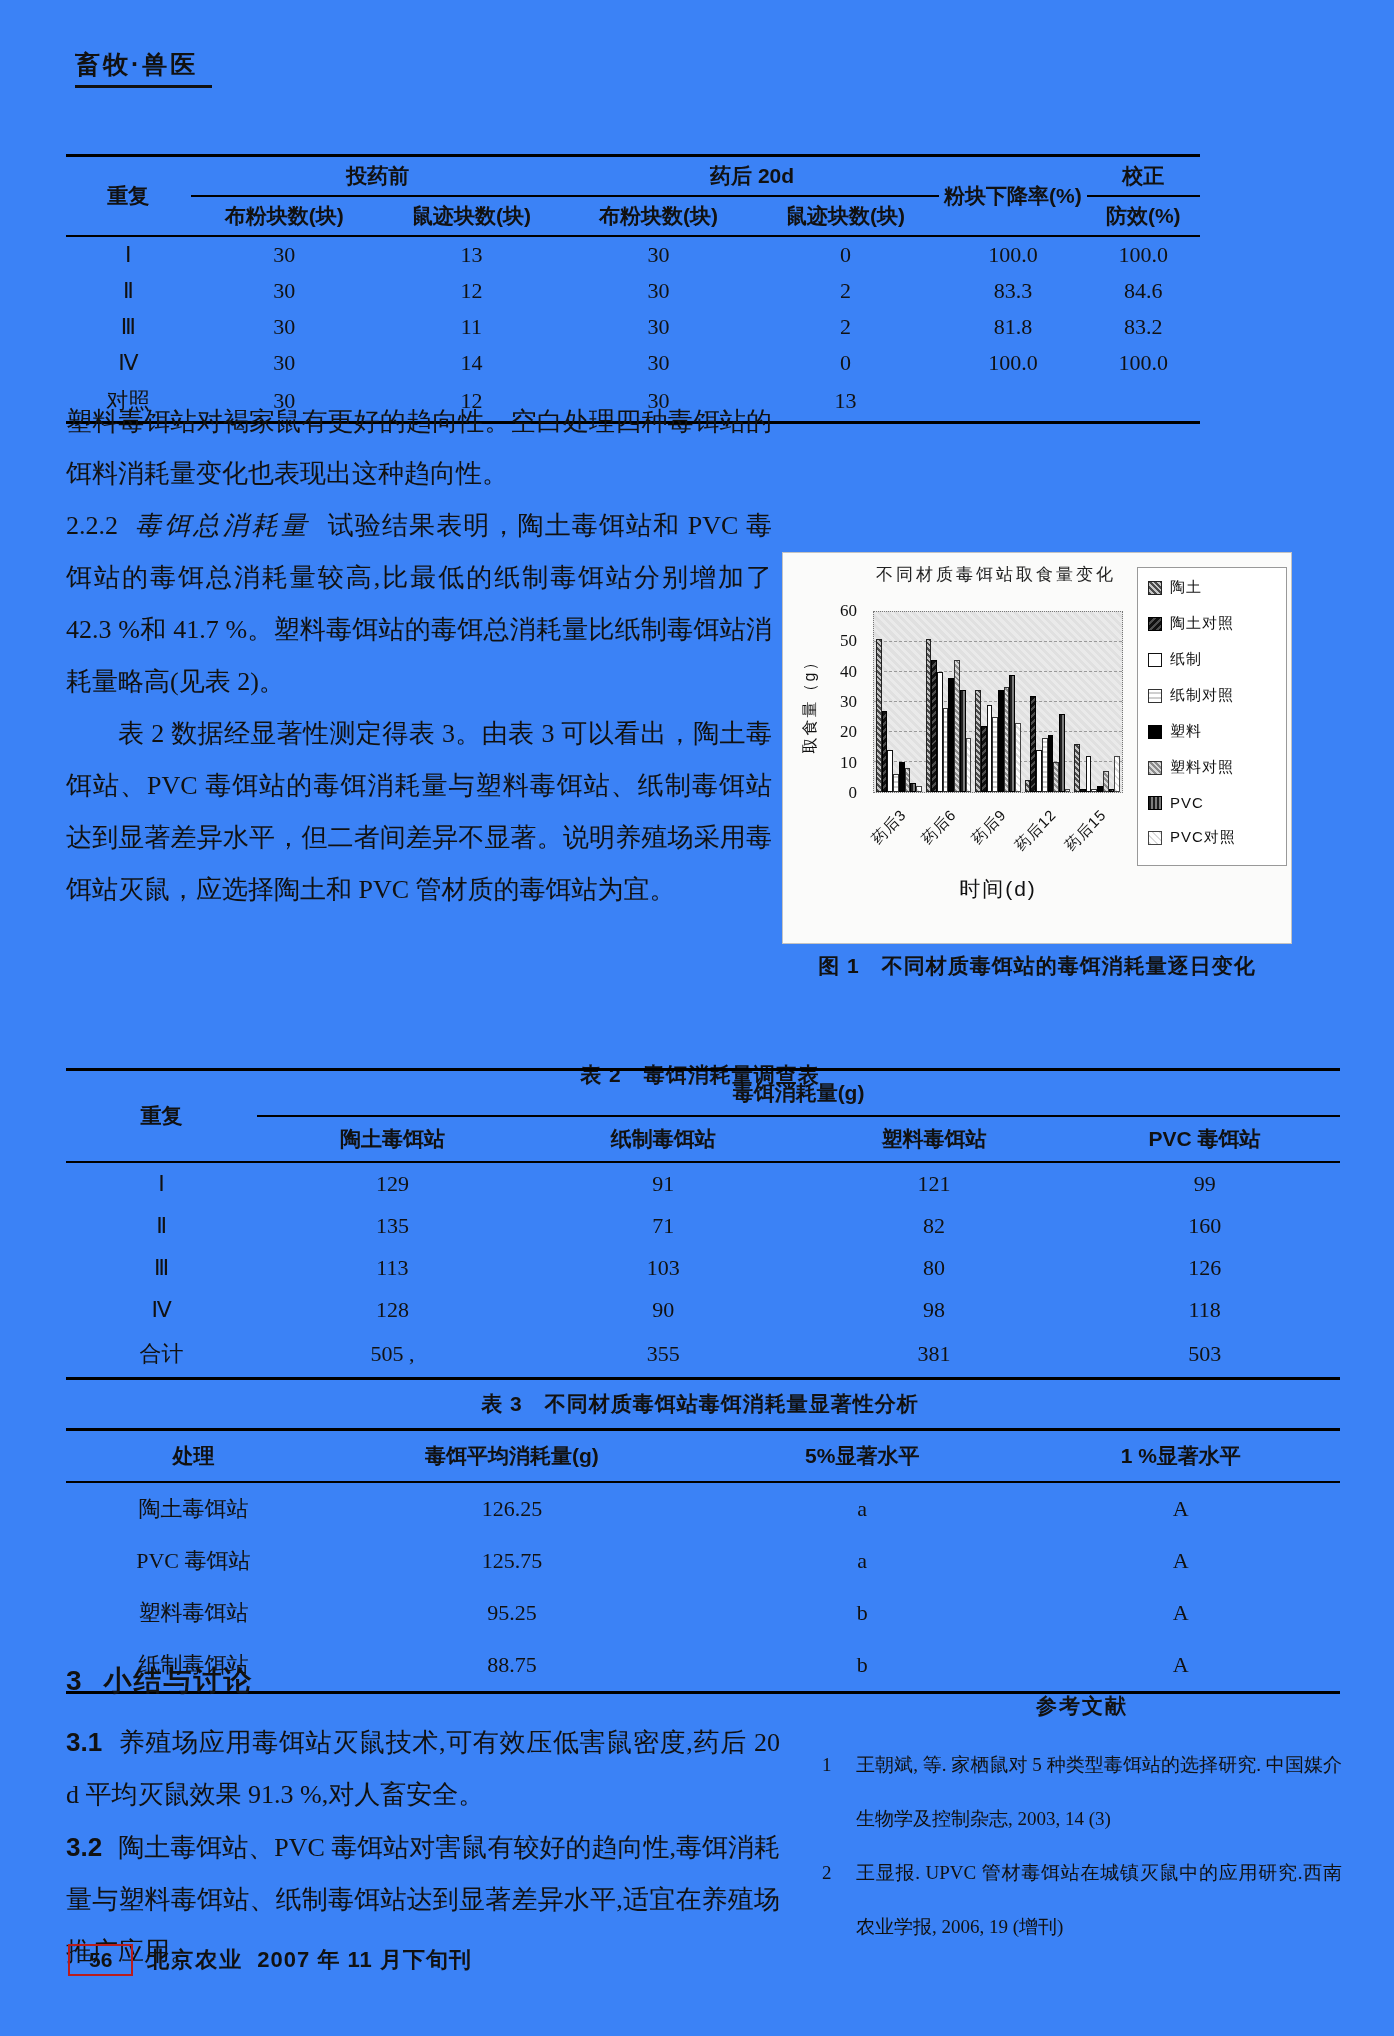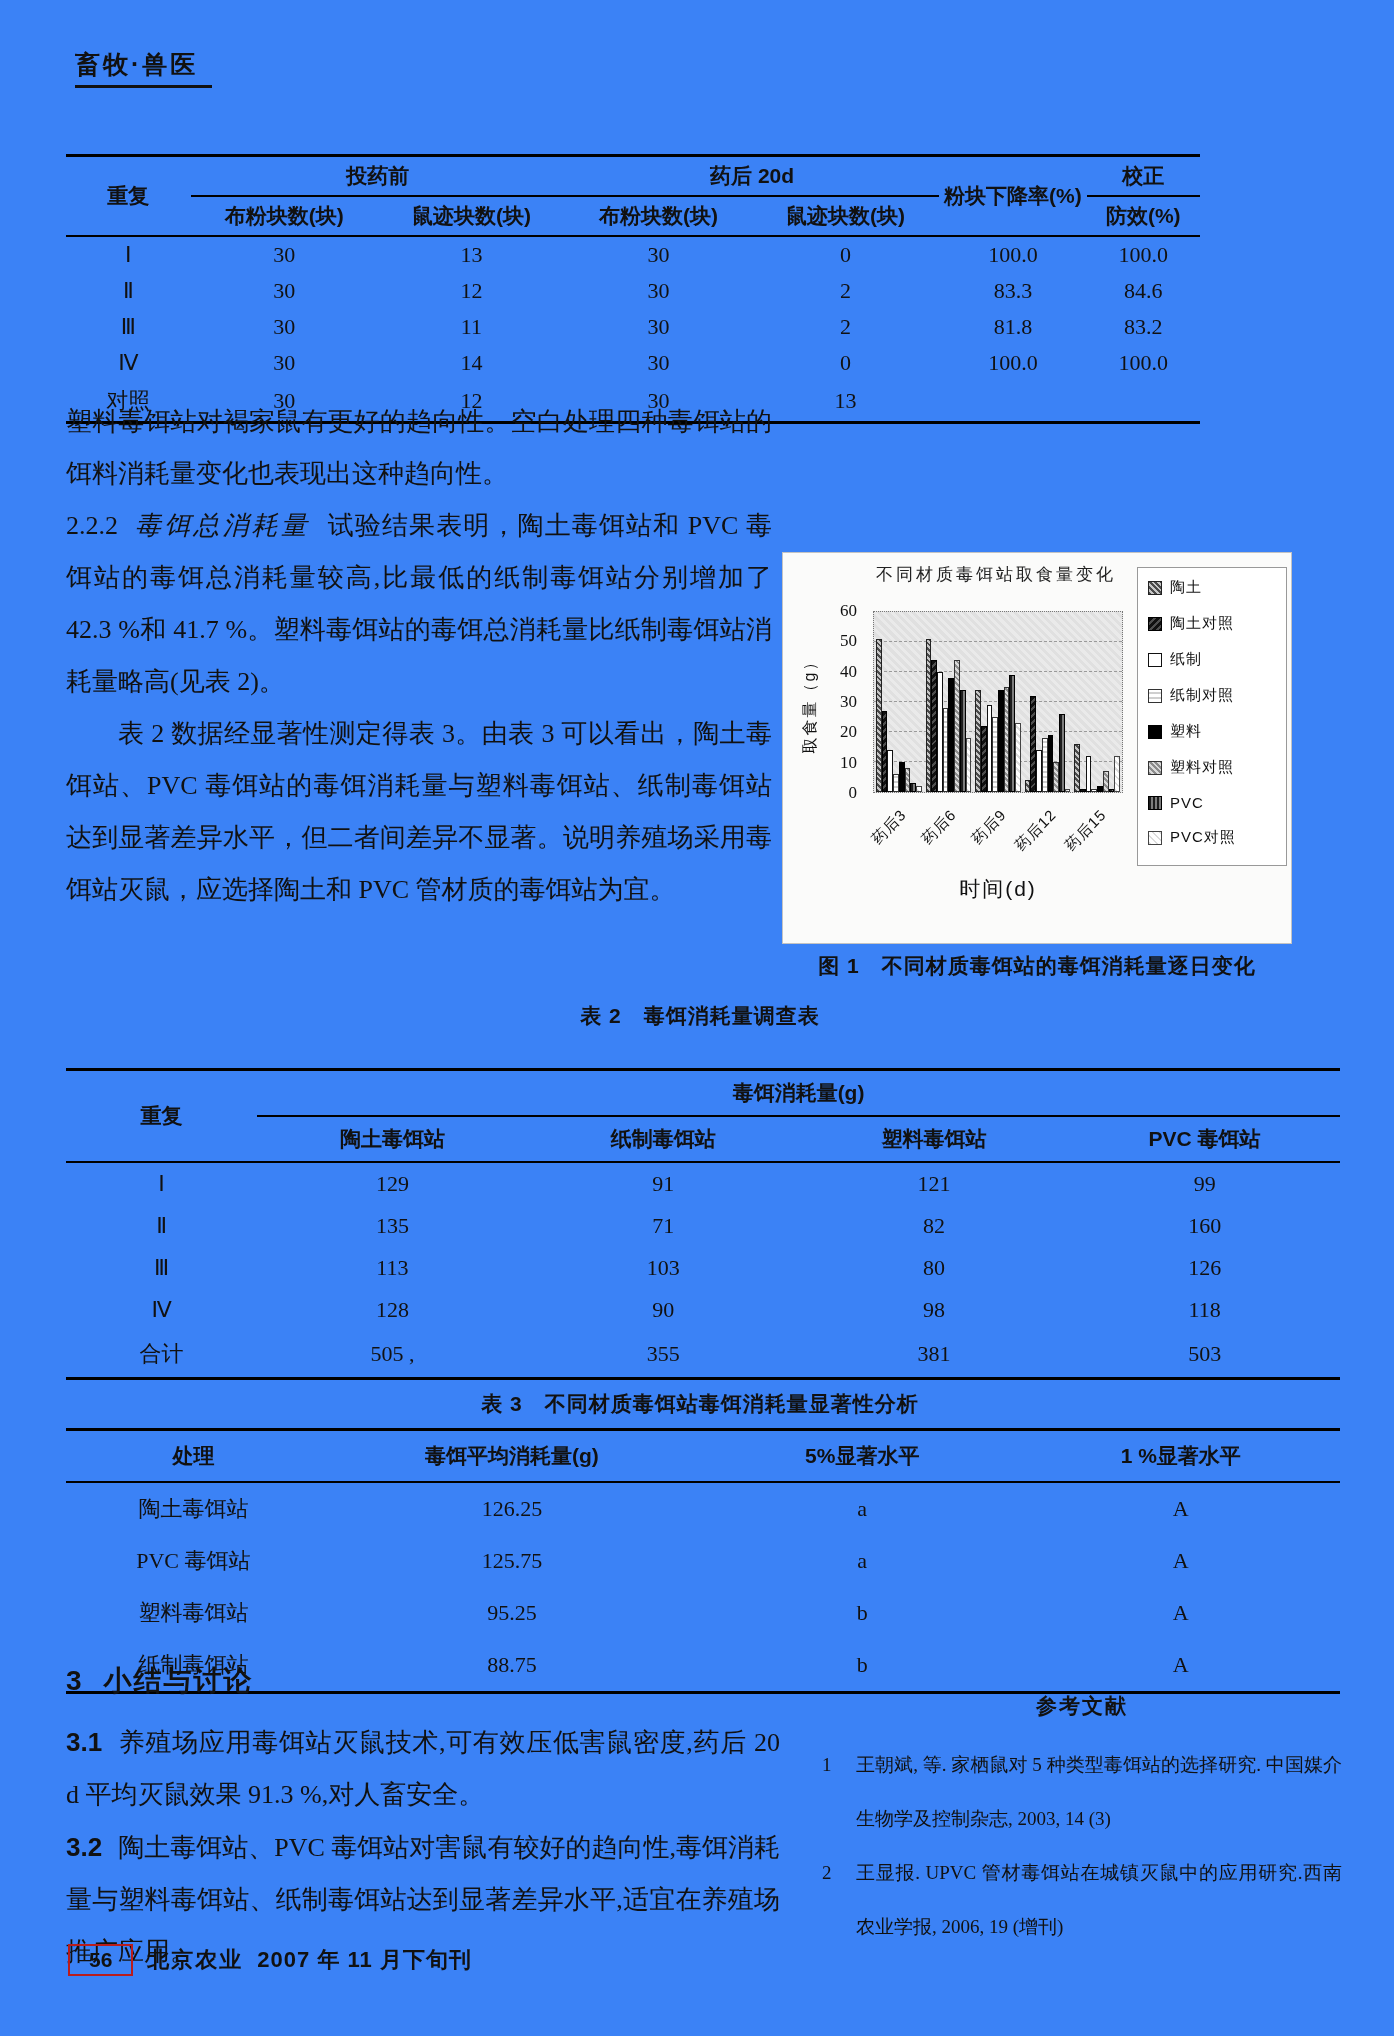--- a/index.html
+++ b/index.html
@@ -343,21 +343,21 @@
           <span class="legend-label">PVC</span>
         </div>
         <div class="legend-item">
           <span class="swatch pat7"></span>
           <span class="legend-label">PVC对照</span>
         </div>
       </div>
   </div>
   <div class="fig-caption">图 1　不同材质毒饵站的毒饵消耗量逐日变化</div>
 
-  <div class="tbl-title" style="left:60px; top:1002px; width:1280px;">表 2　毒饵消耗量调查表</div>
+  <div class="tbl-title" style="left:60px; top:1061px; width:1280px;">表 2　毒饵消耗量调查表</div>
   <table class="paper-table" id="table2" style="left:66px; top:1068px; width:1274px;">
     <colgroup>
       <col style="width:15%">
         <col style="width:21.25%">
         <col style="width:21.25%">
         <col style="width:21.25%">
         <col style="width:21.25%">
     </colgroup>
     <thead>
       <tr>

